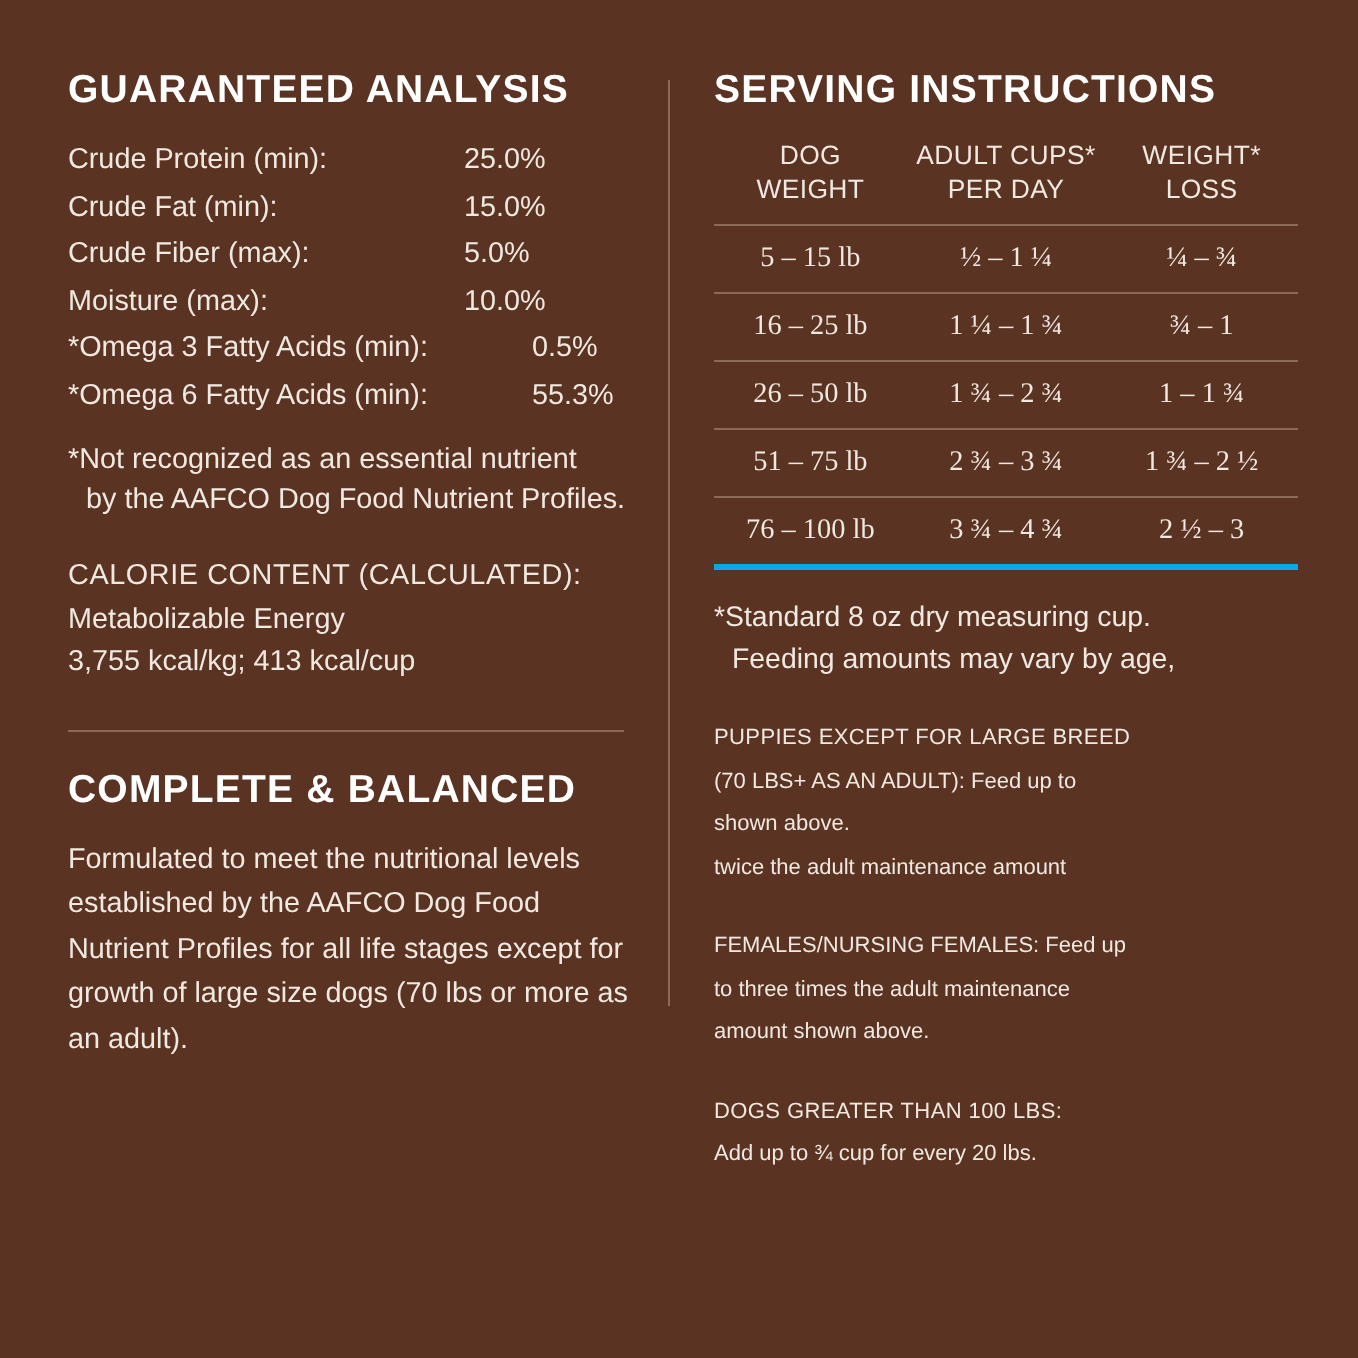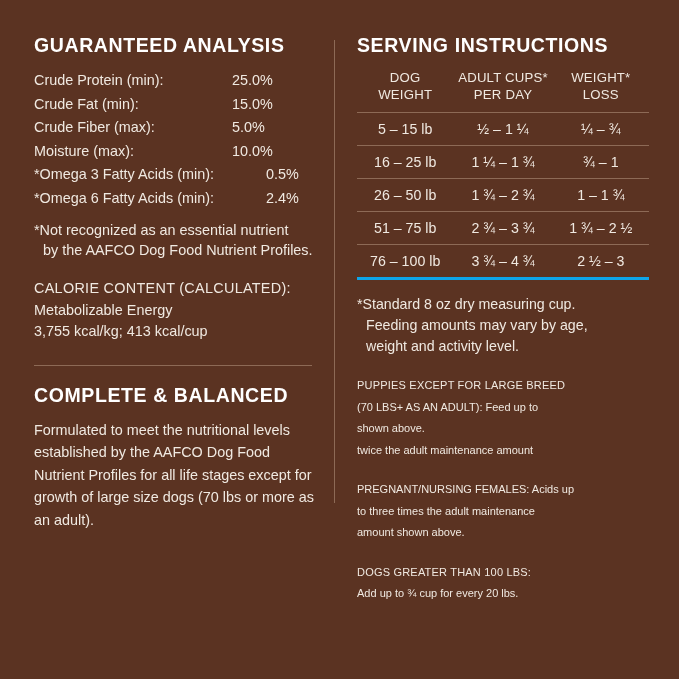--- a/index.html
+++ b/index.html
@@ -112,20 +112,21 @@
     vertical-align: top;
     letter-spacing: 0.2px;
   }
   table.serving td {
     font-size: 14.2px;
     color: #f0e9e1;
     padding: 8px 4px 8px 4px;
     text-align: center;
     border-top: 1px solid #8d6a56;
     white-space: nowrap;
+    font-family: Liberation Serif, serif;
   }
   table.serving tr.hdr th {
     border-bottom: none;
   }
   table.serving td.c0 { width: 33%; }
   table.serving td.c1 { width: 34%; }
   table.serving td.c2 { width: 33%; }
   table.serving tbody tr:last-child td { border-bottom: 3px solid #0ea5e9; }
 
   .rt-note {
@@ -169,21 +170,21 @@
       <li class="ga-row">
         <span class="lbl">Moisture (max):</span>
         <span class="val">10.0%</span>
       </li>
       <li class="ga-row omega">
         <span class="lbl">*Omega 3 Fatty Acids (min):</span>
         <span class="val">0.5%</span>
       </li>
       <li class="ga-row omega">
         <span class="lbl">*Omega 6 Fatty Acids (min):</span>
-        <span class="val">2.4%</span>
+        <span class="val">55.3%</span>
       </li>
     </ul>
 
     <div class="note">
       <span>*Not recognized as an essential nutrient</span>
       <span class="indent">by the AAFCO Dog Food Nutrient Profiles.</span>
     </div>
 
     <div class="calorie">
       <div class="cap">CALORIE CONTENT (CALCULATED):</div>
@@ -245,32 +246,31 @@
           <td class="c0">76 – 100 lb</td>
           <td class="c1">3 ¾ – 4 ¾</td>
           <td class="c2">2 ½ – 3</td>
         </tr>
       </tbody>
     </table>
 
     <div class="rt-note">
       <span>*Standard 8 oz dry measuring cup.</span>
       <span class="indent">Feeding amounts may vary by age,</span>
-      <span class="indent">weight and activity level.</span>
     </div>
 
     <div class="para">
       <div class="cap">PUPPIES EXCEPT FOR LARGE BREED</div>
       <div>(70 LBS+ AS AN ADULT): Feed up to</div>
       <div>shown above.</div>
       <div>twice the adult maintenance amount</div>
     </div>
 
     <div class="para">
-      <div>PREGNANT/NURSING FEMALES: Acids up</div>
+      <div>FEMALES/NURSING FEMALES: Feed up</div>
       <div>to three times the adult maintenance</div>
       <div>amount shown above.</div>
     </div>
 
     <div class="para">
       <div class="cap">DOGS GREATER THAN 100 LBS:</div>
       <div>Add up to ¾ cup for every 20 lbs.</div>
     </div>
 
   </div>

